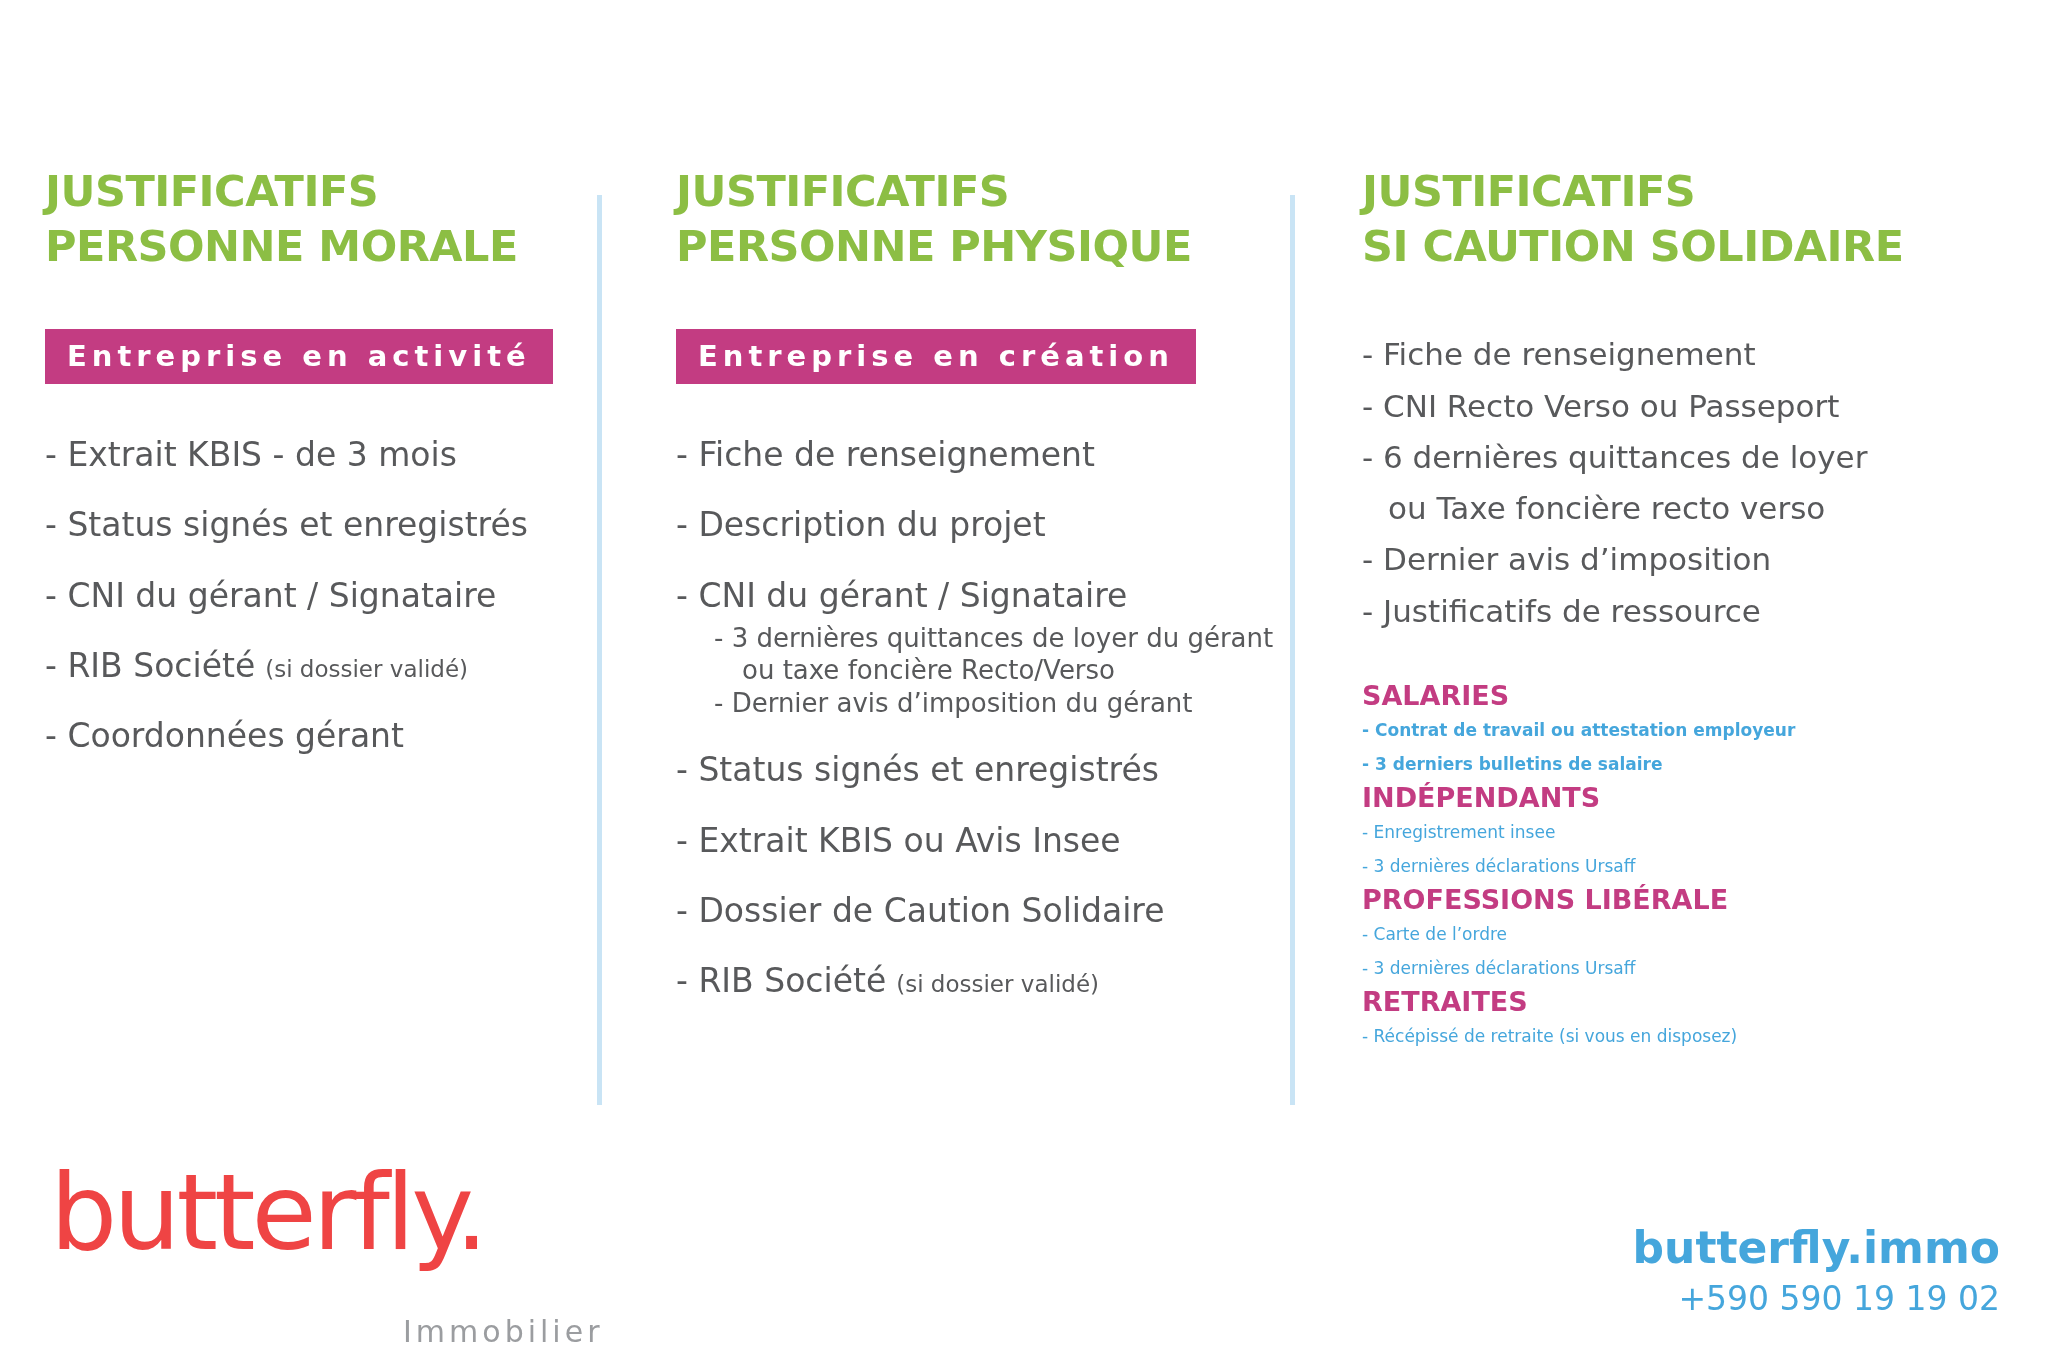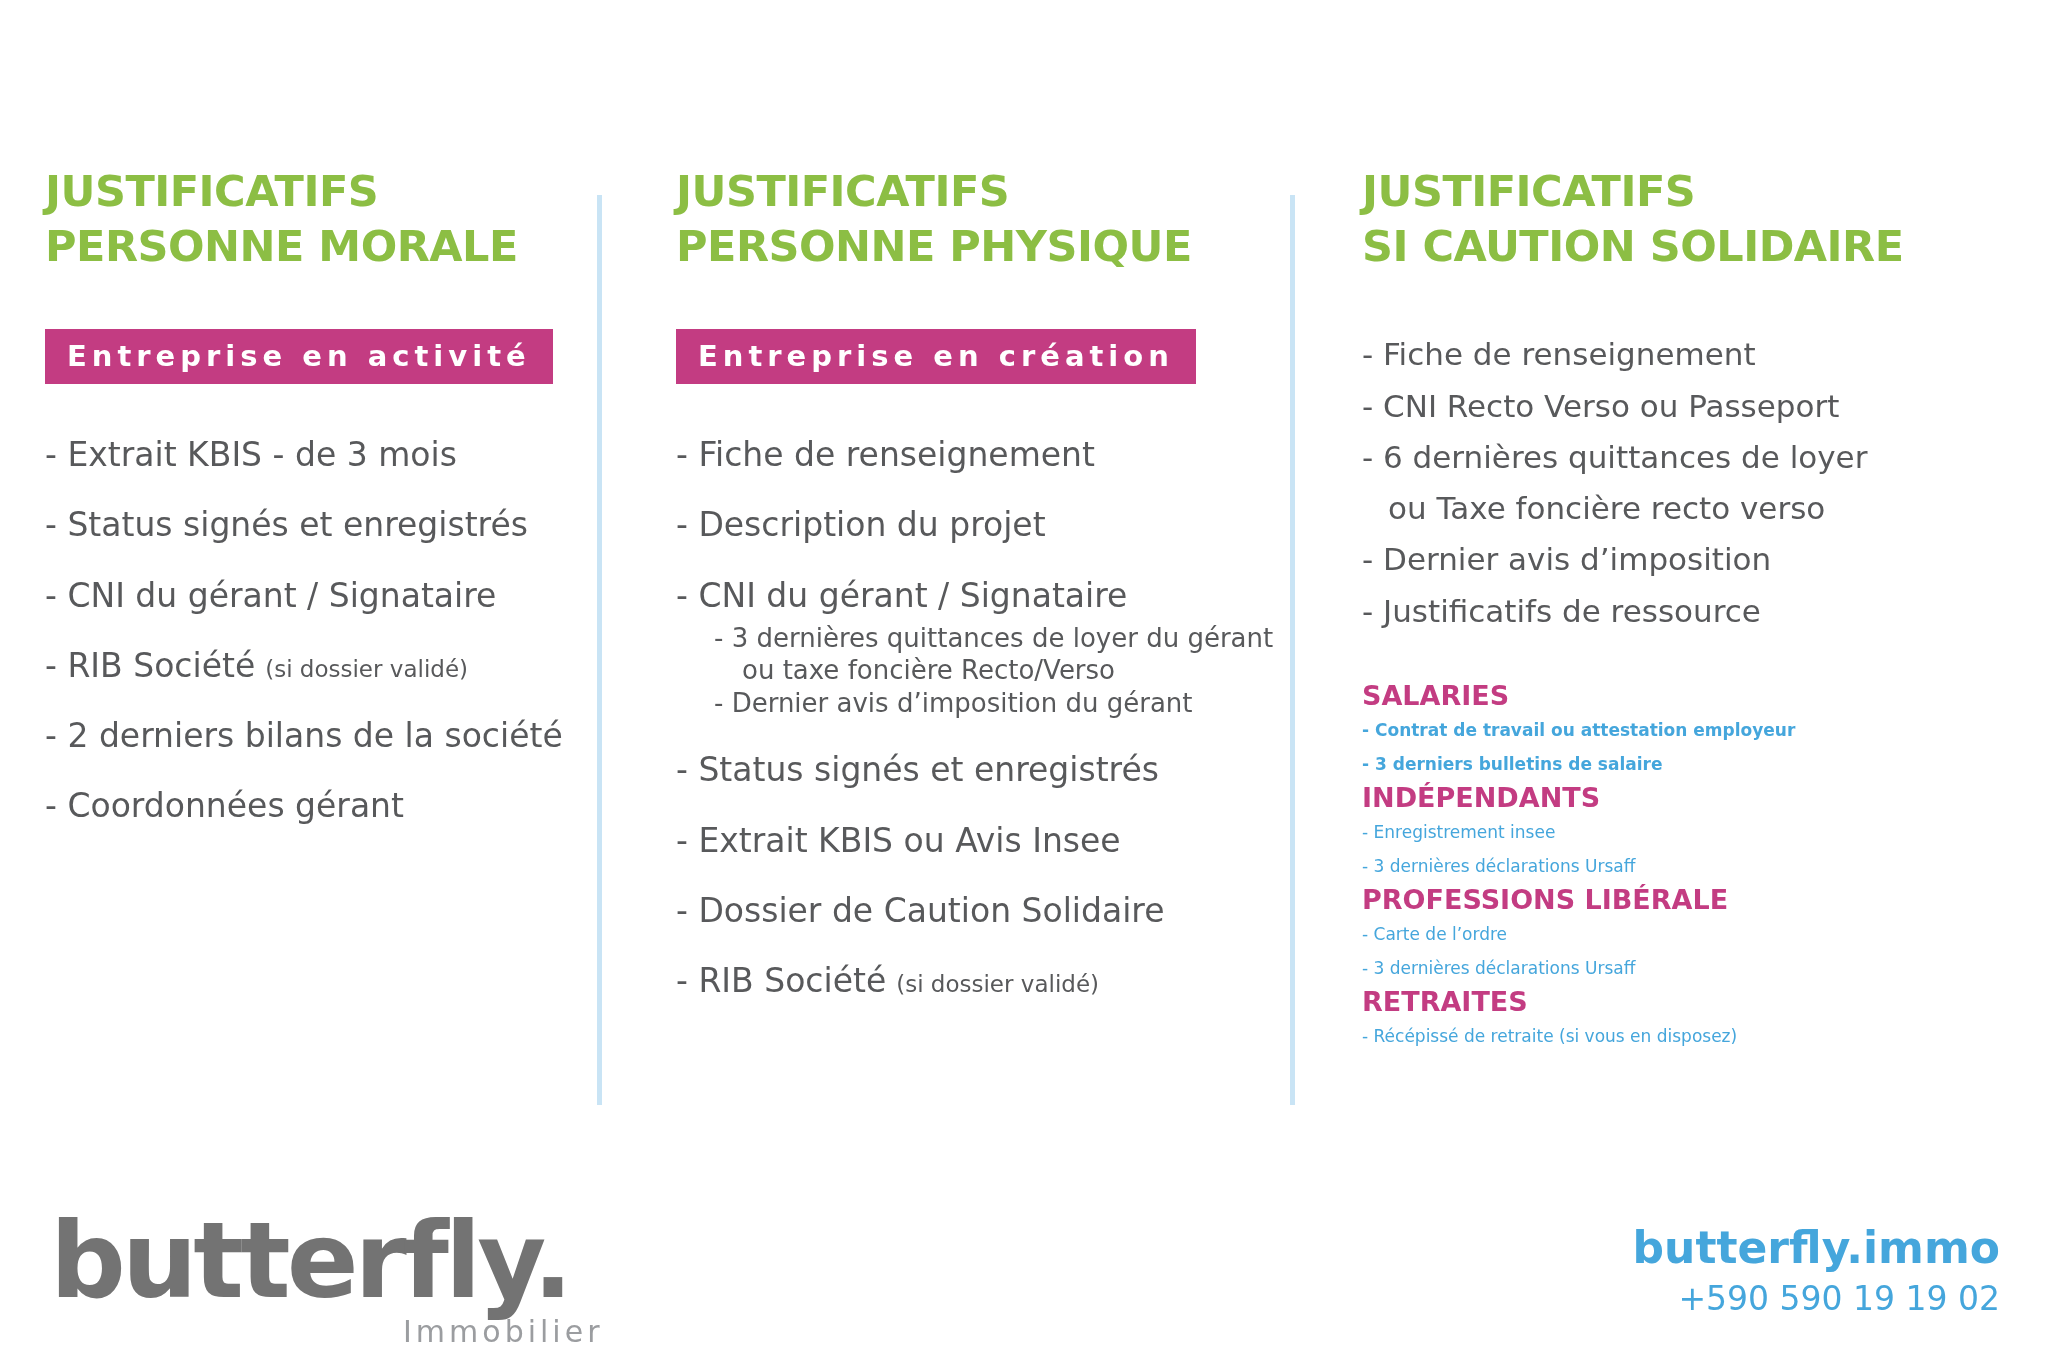--- a/index.html
+++ b/index.html
@@ -44,21 +44,21 @@
   .col3 .list{margin-top:61px;}
   .col3 .item{font-size:31px;line-height:1.3;margin-bottom:11px;}
   .col3 .item.cont{padding-left:26px;}
 
   .ressources{margin-top:48px;}
   .group-heading{color:#C33C82;font-size:27px;font-weight:bold;line-height:34px;white-space:nowrap;}
   .blue-item{color:#45A6DC;font-size:17px;line-height:34px;white-space:nowrap;}
   .blue-item.bold{font-weight:bold;}
 
   
-  .logo{position:absolute;left:50px;top:1208px;color:#737373;font-size:106px;font-weight:bold;
+  .logo{position:absolute;left:50px;top:1160px;color:#ef4444;font-size:106px;font-weight:normal;
     letter-spacing:-4px;line-height:1;white-space:nowrap;}
   .logo-sub{position:absolute;left:403px;top:1314px;color:#9B9DA0;font-size:30px;letter-spacing:4px;white-space:nowrap;}
   .footer-right{position:absolute;right:48px;top:1222px;text-align:right;white-space:nowrap;}
   .site{color:#45A6DC;font-size:44px;font-weight:bold;line-height:1.2;}
   .phone{color:#45A6DC;font-size:33px;font-weight:normal;line-height:1.2;margin-top:4px;}
 </style>
 </head>
 <body>
 
 <div class="page">
@@ -69,21 +69,20 @@
 
   <section class="col col1">
     <h2 class="col-title"><span>JUSTIFICATIFS</span><br>
       <span>PERSONNE MORALE</span></h2>
     <div class="ent-badge">Entreprise en activité</div>
     <div class="list">
       <div class="item">- Extrait KBIS - de 3 mois</div>
       <div class="item">- Status signés et enregistrés</div>
       <div class="item">- CNI du gérant / Signataire</div>
       <div class="item"><span>- RIB Société</span><span class="note">(si dossier validé)</span></div>
-      <div class="item">- 2 derniers bilans de la société</div>
       <div class="item">- Coordonnées gérant</div>
     </div>
   </section>
 
   <section class="col col2">
     <h2 class="col-title"><span>JUSTIFICATIFS</span><br>
       <span>PERSONNE PHYSIQUE</span></h2>
     <div class="ent-badge">Entreprise en création</div>
     <div class="list">
       <div class="item">- Fiche de renseignement</div>

